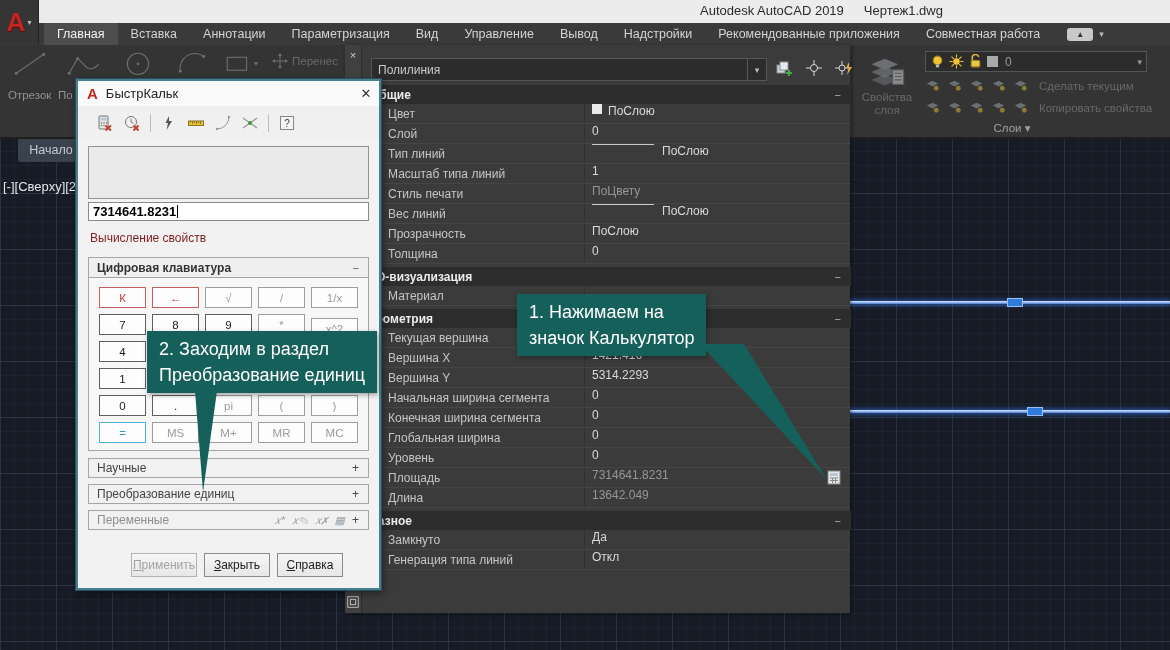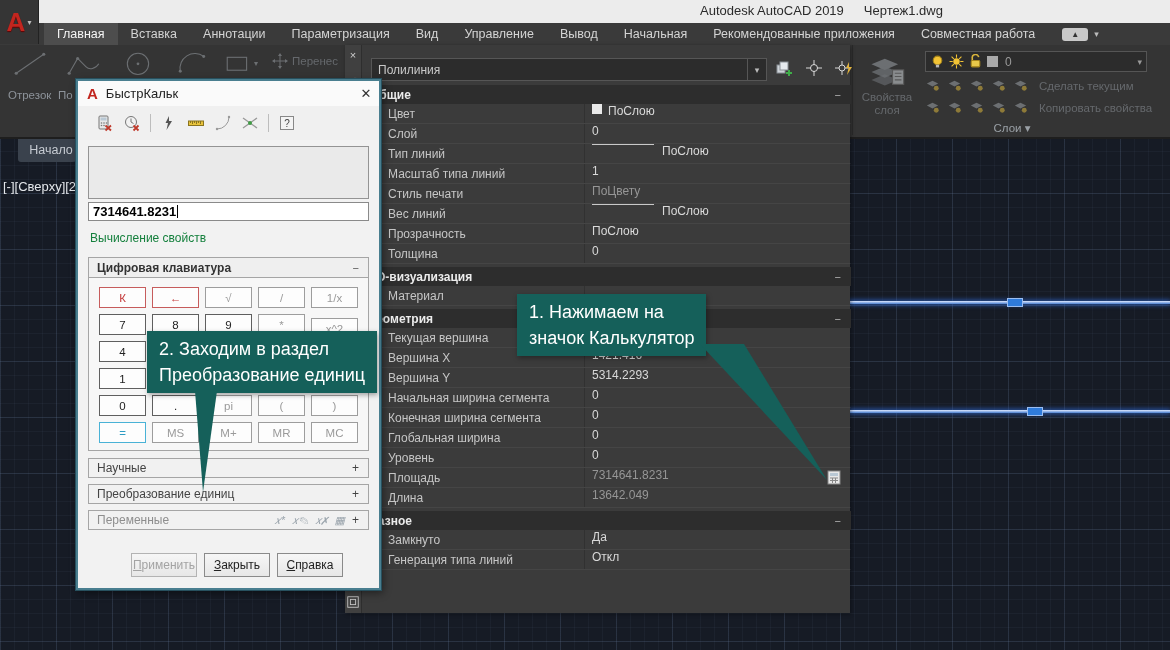--- a/index.html
+++ b/index.html
@@ -82,21 +82,21 @@
   #qc-title .a{color:#c2261f;font-weight:bold;font-size:15px;margin-left:9px;}
   #qc-title .t{font-size:13px;color:#222;margin-left:8px;flex:1;}
   #qc-close{width:26px;text-align:center;color:#333;font-size:13px;}
   #qc-toolbar{position:absolute;left:0;top:25px;width:100%;height:34px;background:#f0f0f0;display:flex;align-items:center;gap:9px;padding-left:18px;box-sizing:border-box;}
   .qc-ticon{width:18px;height:18px;}
   .qc-ticon svg{width:100%;height:100%;}
   .qc-sep{width:1px;height:18px;background:#bdbdbd;}
   #qc-history{position:absolute;left:10px;top:65px;width:281px;height:53px;background:#eaeaea;border:1px solid #949494;box-sizing:border-box;}
   #qc-input{position:absolute;left:10px;top:121px;width:281px;height:19px;background:#fff;border:1px solid #8a8a8a;box-sizing:border-box;font-size:13px;font-weight:bold;color:#000;display:flex;align-items:center;padding-left:4px;}
   .caret{display:inline-block;width:1px;height:13px;background:#000;margin-left:1px;}
-  #qc-caption{position:absolute;left:12px;top:150px;font-size:12px;color:#15803d;}
+  #qc-caption{position:absolute;left:12px;top:150px;font-size:12px;color:#7f1d1d;}
   #qc-numhdr{position:absolute;left:10px;top:176px;width:281px;height:21px;background:#efefef;border:1px solid #a5a5a5;box-sizing:border-box;display:flex;align-items:center;}
   #qc-numhdr .t{font-size:12px;font-weight:bold;color:#333;padding-left:8px;flex:1;}
   #qc-numhdr .m{padding-right:9px;color:#555;font-size:11px;}
   #qc-numbody{position:absolute;left:10px;top:197px;width:281px;height:173px;background:#f7f7f7;border:1px solid #a5a5a5;border-top:none;box-sizing:border-box;}
   .kb{position:absolute;width:47px;height:21px;background:#fdfdfd;border:1px solid #5f5f5f;box-sizing:border-box;
       font-size:11.5px;color:#222;display:flex;align-items:center;justify-content:center;font-family:"Liberation Sans",sans-serif;}
   .kb.red{color:#c43b3b;border-color:#c65c5c;}
   .kb.mut{color:#9a9a9a;border-color:#9d9d9d;}
   .kb.blue{color:#2e9cc3;border-color:#49b2d6;}
   .qc-sec{position:absolute;left:10px;width:281px;height:20px;background:#f1f1f1;border:1px solid #a5a5a5;box-sizing:border-box;display:flex;align-items:center;}
@@ -189,21 +189,21 @@
 
   <div id="tabbar" class="abs">
     <div id="tabstrip" style="display:flex;">
         <div class="rtab active">Главная</div>
         <div class="rtab">Вставка</div>
         <div class="rtab">Аннотации</div>
         <div class="rtab">Параметризация</div>
         <div class="rtab">Вид</div>
         <div class="rtab">Управление</div>
         <div class="rtab">Вывод</div>
-        <div class="rtab">Начальная</div>
+        <div class="rtab">Надстройки</div>
         <div class="rtab">Рекомендованные приложения</div>
         <div class="rtab">Совместная работа</div>
       </div>
     <div id="tabextras">
       <span id="ribbonmin">▲</span>
       <span id="ribbonmin-caret">▾</span>
     </div>
   </div>
 
   <div id="ribbon" class="abs">

